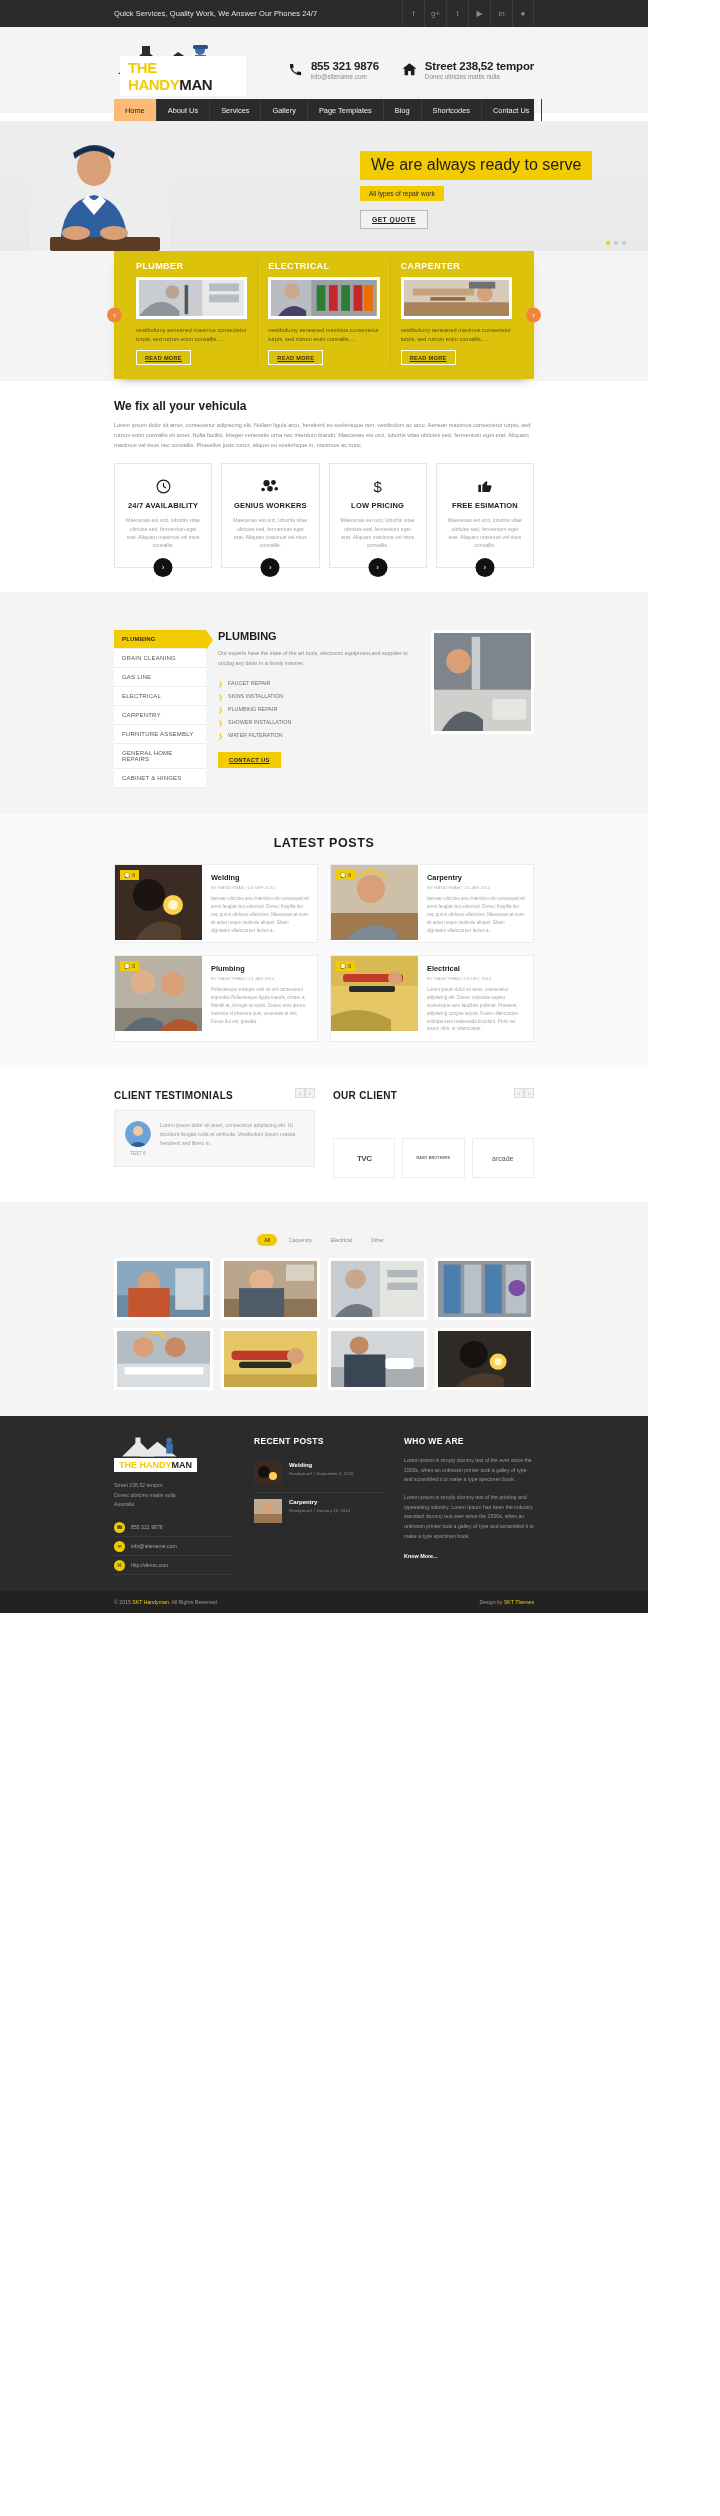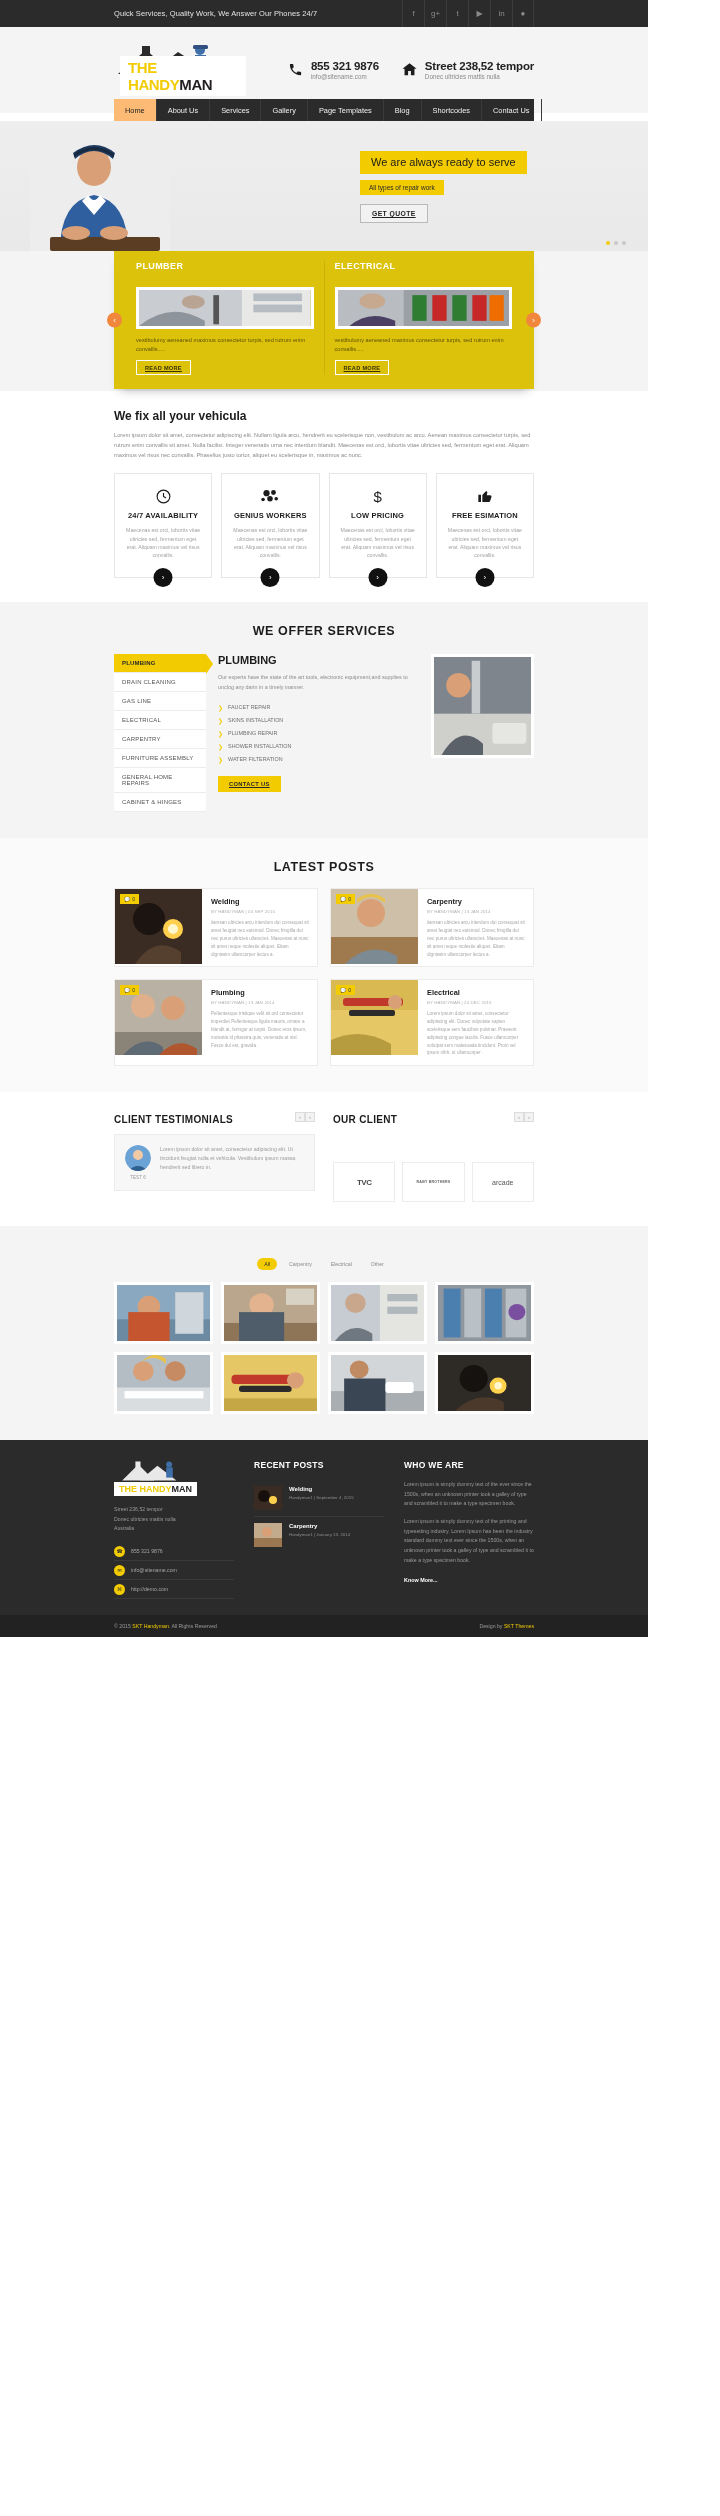--- a/index.html
+++ b/index.html
@@ -79,21 +79,21 @@
     background: linear-gradient(180deg,#eeeeee 0%,#e9e9e9 100%);
     position: relative;
     overflow: hidden;
   }
   .hero-person {
     position: absolute; left: 30px; bottom: 0; width: 140px; height: 118px;
   }
   .hero-texts { position: absolute; left: 360px; top: 30px; }
   .hero-h1 {
     background: #f2cb00; color: #1c1c1c;
-    font-size: 11px; padding: 5px 11px 6px 11px;
+    font-size: 16px; padding: 5px 11px 6px 11px;
     display: inline-block; white-space: nowrap;
   }
   .hero-h2 {
     background: #f2cb00; color: #2a2a2a;
     font-size: 6.5px; padding: 4px 9px;
     display: inline-block; margin-top: 6px; white-space: nowrap;
   }
   .hero-btn {
     display: inline-block; margin-top: 9px;
     border: 1px solid #b9b9b9; background: rgba(255,255,255,.35);
@@ -108,21 +108,21 @@
   .svcband {
     background: #ddc20b;
     width: 420px; margin: 0 auto;
     padding: 10px 12px 14px 12px;
     display: flex;
     position: relative;
     box-shadow: 0 6px 10px -6px rgba(0,0,0,.35);
   }
   .svccol { flex: 1; padding: 0 10px; border-right: 1px solid #cbb209; }
   .svccol:last-child { border-right: none; }
-  .svc-title { color: #fff; font-size: 9px; font-weight: bold; letter-spacing: .4px; margin-bottom: 16px; }
+  .svc-title { color: #fff; font-size: 9px; font-weight: bold; letter-spacing: .4px; margin-bottom: 6px; }
   .svc-img { width: 100%; height: 42px; border: 3px solid #fff; overflow: hidden; position: relative; }
   .svc-desc { font-size: 5.6px; color: #5e5209; line-height: 1.55; margin-top: 7px; }
   .svc-more {
     display: inline-block; margin-top: 7px;
     border: 1px solid #fff; color: #3a3205;
     font-size: 5.6px; font-weight: bold; padding: 3.5px 8px; letter-spacing: .3px;
   }
   .arrow-nav {
     position: absolute; top: 50%; transform: translateY(-50%);
     width: 15px; height: 15px; border-radius: 50%;
@@ -386,20 +386,35 @@
               <rect x="66" y="6" width="10" height="30" fill="#c62828"></rect>
               <rect x="80" y="6" width="10" height="30" fill="#2e7d32"></rect>
               <rect x="94" y="6" width="10" height="30" fill="#c62828"></rect>
               <rect x="106" y="6" width="10" height="30" fill="#ef6c00"></rect>
             </svg>
         </div>
         <div class="svc-desc">vestibulumy aeneaned maximus consectetur turpis, sed rutrum enim convallis.....</div>
         <a class="svc-more" href="#">READ MORE</a>
       </div>
 
+      <div class="svccol">
+        <div class="svc-title">CARPENTER</div>
+        <div class="svc-img">
+          <svg class="ph" viewBox="0 0 120 42" preserveAspectRatio="none">
+              <rect width="120" height="42" fill="#d7cbbb"></rect>
+              <rect x="0" y="26" width="120" height="16" fill="#a9835a"></rect>
+              <rect x="10" y="10" width="70" height="8" fill="#c6a179"></rect>
+              <circle cx="92" cy="16" r="9" fill="#d9a077"></circle>
+              <rect x="74" y="2" width="30" height="8" fill="#6d7076"></rect>
+              <rect x="30" y="20" width="40" height="4" fill="#8a6843"></rect>
+            </svg>
+        </div>
+        <div class="svc-desc">vestibulumy aeneaned maximus consectetur turpis, sed rutrum enim convallis.....</div>
+        <a class="svc-more" href="#">READ MORE</a>
+      </div>
     </div>
   </div>
 
   <div class="fixsec">
     <div class="fix-h">We fix all your vehicula</div>
     <div class="fix-p">Lorem ipsum dolor sit amet, consectetur adipiscing elit. Nullam ligula arcu, hendrerit eu scelerisque non, vestibulum ac arcu. Aenean maximus consectetur turpis, sed rutrum enim convallis sit amet. Nulla facilisi. Integer venenatis urna nec interdum blandit. Maecenas est orci, lobortis vitae ultricies sed, fermentum eget erat. Aliquam maximus vel risus nec convallis. Phasellus justo tortor, aliquet eu scelerisque in, maximus ac nunc.</div>
   </div>
 
   <div class="feats">
     <div class="feat">
@@ -439,21 +454,20 @@
             <path d="M2 10h4v11H2zM8 21h9.5c1 0 1.9-.6 2.2-1.6l2-6c.4-1.3-.6-2.6-2-2.6h-5l.8-3.9c.2-1-.6-1.9-1.6-1.9-.5 0-1 .3-1.3.7L8 10.6V21z"></path>
           </svg>
       </div>
       <div class="feat-t">FREE ESIMATION</div>
       <div class="feat-d">Maecenas est orci, lobortis vitae ultricies sed, fermentum eget erat. Aliquam maximus vel risus convallis.</div>
       <div class="feat-go">›</div>
     </div>
   </div>
 
   <div class="offer">
-    <div class="sec-h">WE OFFER SERVICES</div>
     <div class="offer-body">
       <div class="offer-tabs">
         <div class="offer-tab active">PLUMBING</div>
         <div class="offer-tab">DRAIN CLEANING</div>
         <div class="offer-tab">GAS LINE</div>
         <div class="offer-tab">ELECTRICAL</div>
         <div class="offer-tab">CARPENTRY</div>
         <div class="offer-tab">FURNITURE ASSEMBLY</div>
         <div class="offer-tab">GENERAL HOME REPAIRS</div>
         <div class="offer-tab">CABINET &amp; HINGES</div>

